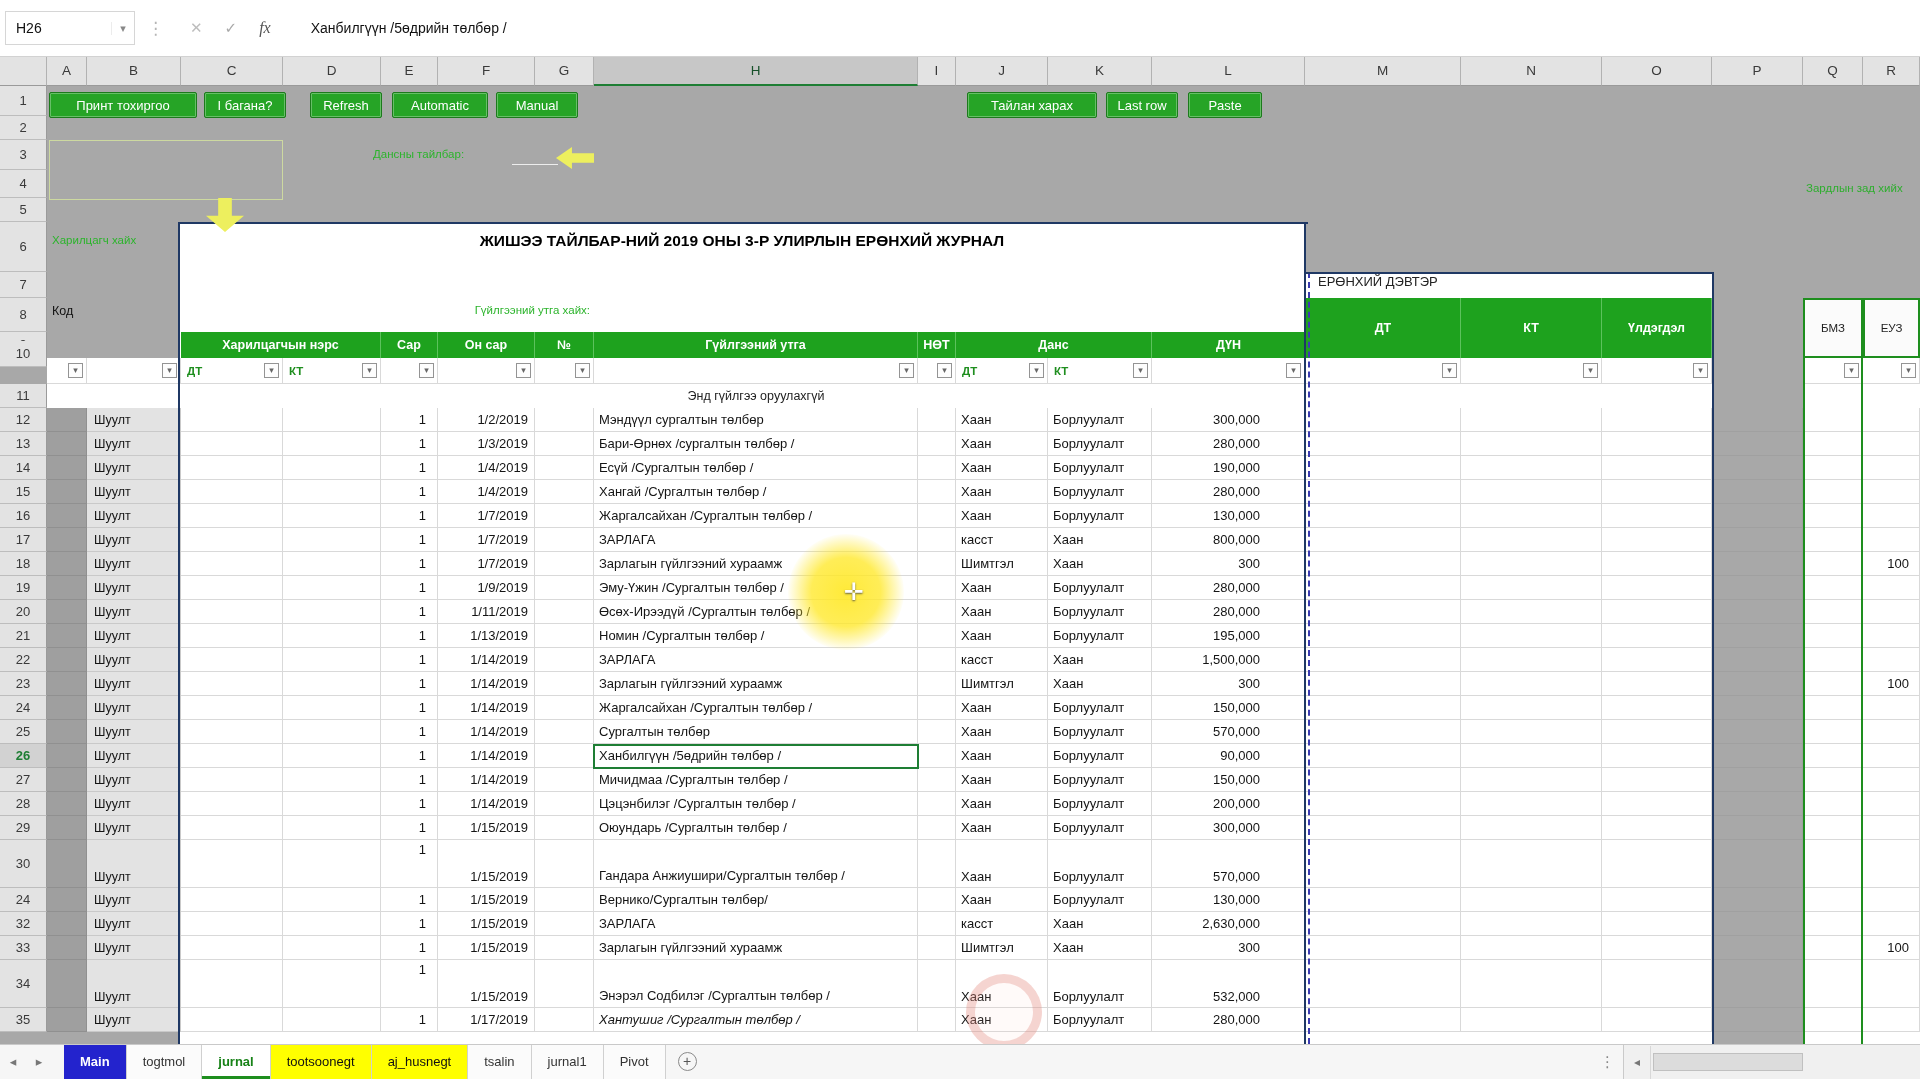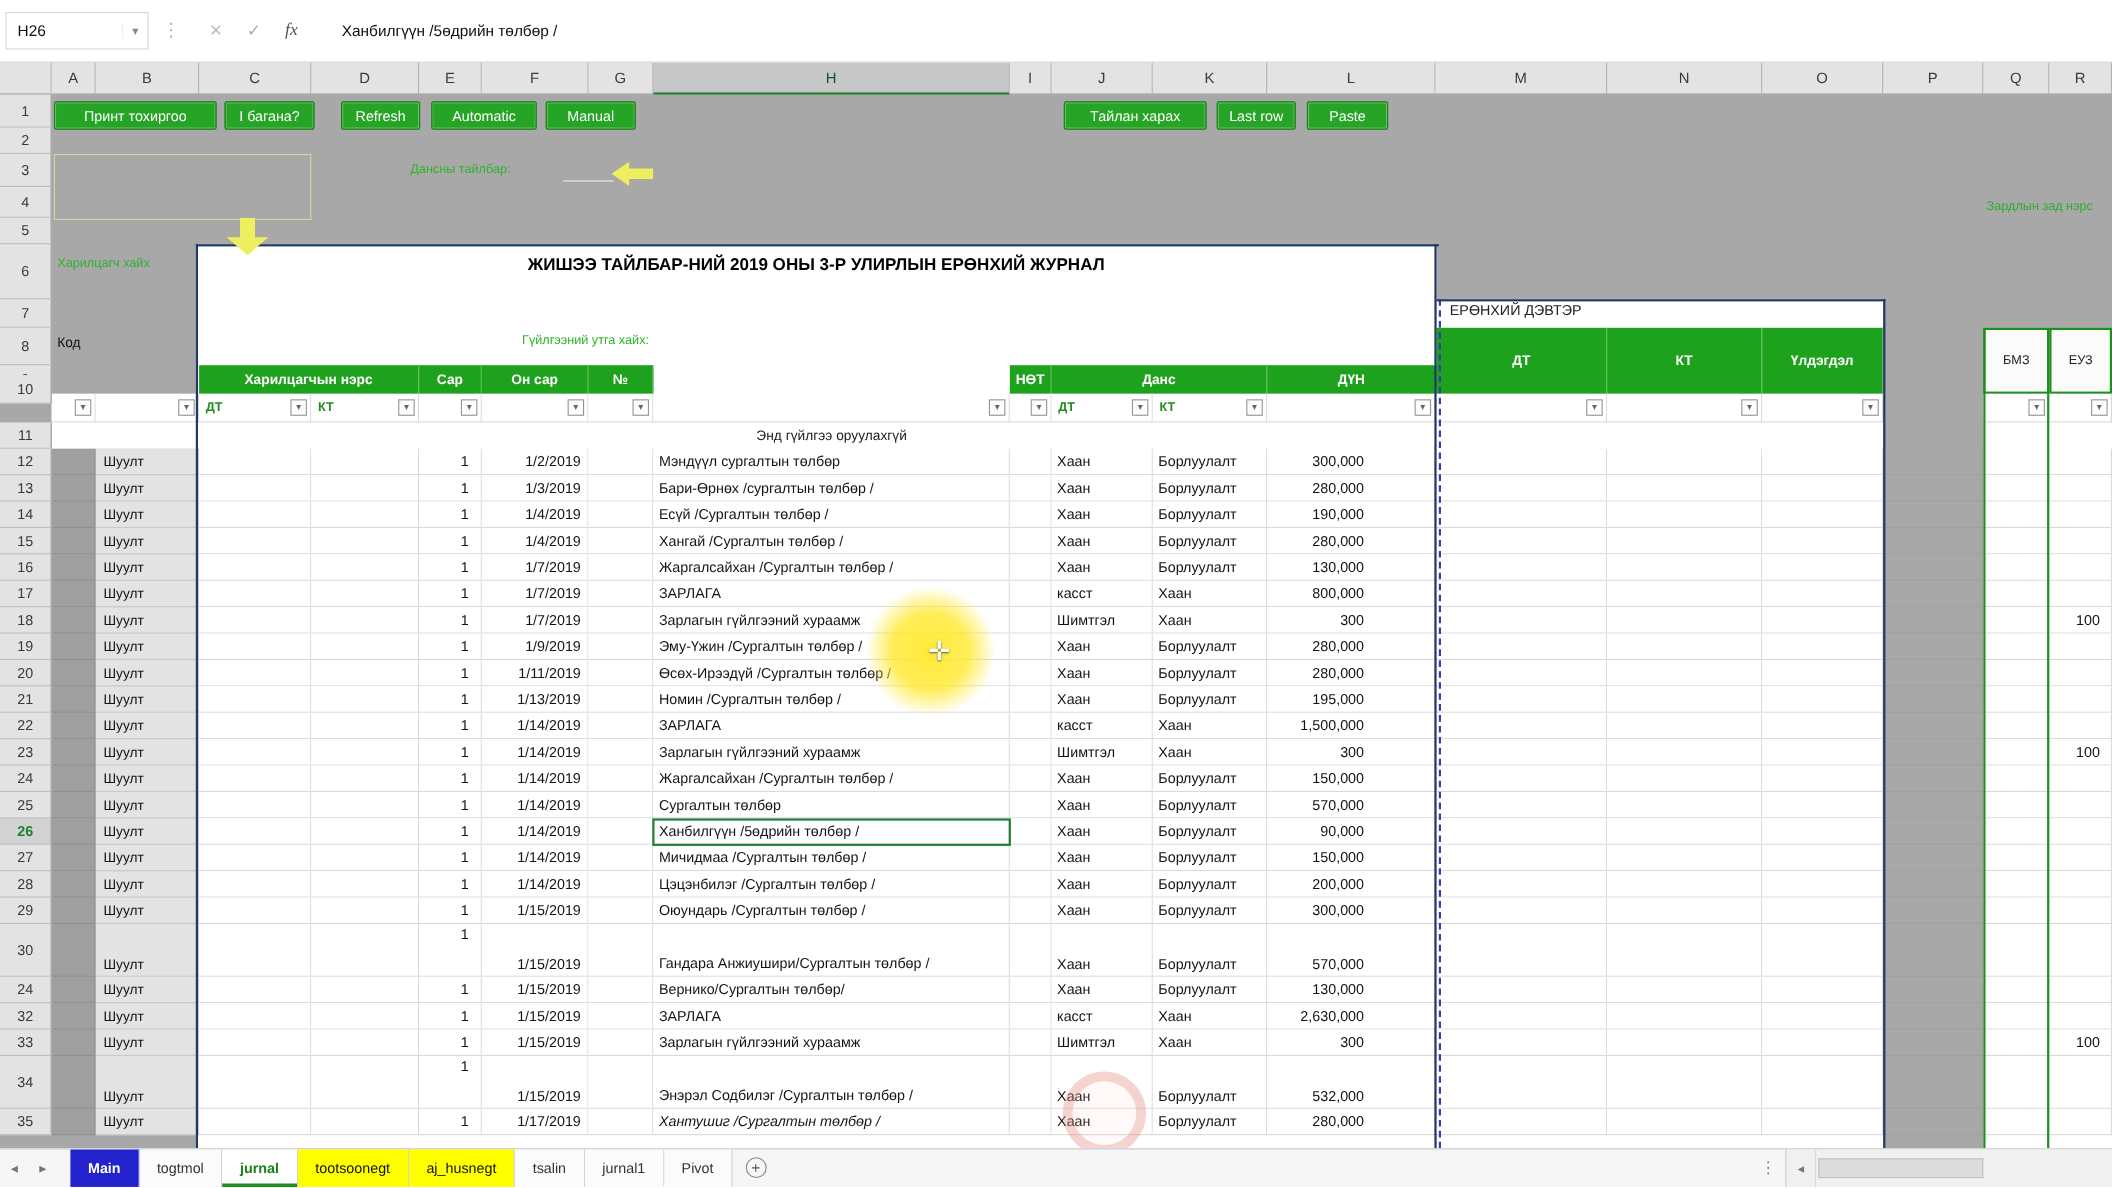--- a/index.html
+++ b/index.html
@@ -28,21 +28,21 @@
 
   
   .drow{position:absolute;display:flex;z-index:2;}
   .dc{box-sizing:border-box;height:100%;background:#fff;border-right:1px solid #d9d9d9;border-bottom:1px solid #d9d9d9;font-size:13px;color:#141414;display:flex;align-items:center;overflow:hidden;white-space:nowrap;}
   .cA{background:#9f9f9f;border-color:#909090;}
   .cB{background:#e3e3e3;border-color:#c9c9c9;padding-left:7px;font-size:12.5px;}
   .cE{justify-content:flex-end;padding-right:11px;}
   .cF{justify-content:flex-end;padding-right:6px;}
   .cH{padding-left:5px;white-space:normal;line-height:1.2;}
   .cJ,.cK{padding-left:5px;}
-  .cL{justify-content:flex-end;padding-right:64px;}
+  .cL{justify-content:flex-end;padding-right:44px;}
   .cP{background:#a8a8a8;border-color:#a0a0a0;}
   .cR{justify-content:flex-end;padding-right:10px;}
   .drow.tall .dc{align-items:flex-end;padding-bottom:3px;}
   .drow.tall .cE{align-items:flex-start;padding-top:2px;}
 
   
   .ghead{position:absolute;background:#1ea21e;color:#fff;font-weight:bold;font-size:12.5px;display:flex;align-items:center;justify-content:center;z-index:3;border-right:1px solid #5cc25c;box-sizing:border-box;text-align:center;}
   .gbox{position:absolute;background:#fbfbfb;border:2px solid #1e8e1e;color:#222;font-size:11.5px;display:flex;align-items:center;justify-content:center;z-index:3;box-sizing:border-box;}
   .fcell{position:absolute;height:26px;background:#fff;border-right:1px solid #d9d9d9;border-bottom:1px solid #d9d9d9;display:flex;align-items:center;padding:0 3px 0 6px;box-sizing:border-box;z-index:3;}
   .flbl{color:#1e8e1e;font-weight:bold;font-size:11.5px;}
@@ -179,21 +179,21 @@
     <div id="inpbox"></div>
     <div class="glabel" style="left:373px;top:92px;">Дансны тайлбар:</div>
     <div id="uline"></div>
     <div id="arrowleft"></div>
     <div id="arrowdown"></div>
     <div class="glabel" style="left:52px;top:178px;">Харилцагч хайх</div>
     <div id="title">ЖИШЭЭ ТАЙЛБАР-НИЙ 2019 ОНЫ 3-Р УЛИРЛЫН ЕРӨНХИЙ ЖУРНАЛ</div>
     <div id="ledgertitle">ЕРӨНХИЙ ДЭВТЭР</div>
     <div class="klabel" style="left:52px;top:248px;font-size:12.5px;">Код</div>
     <div class="glabel" style="left:380px;top:248px;width:210px;text-align:right;">Гүйлгээний утга хайх:</div>
-    <div id="costnote">Зардлын зад нэрс</div>
+    <div id="costnote">Зардлын зад хийх</div>
     <div id="noentry">Энд гүйлгээ оруулахгүй</div>
 
     <div class="ovl" style="left:178px;top:166px;width:1130px;height:2px;background:#1f3864;"></div>
     <div class="ovl" style="left:178px;top:166px;width:2px;height:822px;background:#1f3864;"></div>
     <div class="ovl" style="left:1304px;top:166px;width:2px;height:822px;background:#1f3864;"></div>
     <div class="ovl" style="left:1308px;top:216px;width:0;height:772px;border-left:2px dashed #3b3bb0;"></div>
     <div class="ovl" style="left:1306px;top:216px;width:408px;height:2px;background:#1f3864;"></div>
     <div class="ovl" style="left:1712px;top:216px;width:2px;height:772px;background:#1f3864;"></div>
     <div class="ovl" style="left:1803px;top:242px;width:2px;height:746px;background:#1e8e1e;"></div>
     <div class="ovl" style="left:1861px;top:242px;width:2px;height:746px;background:#1e8e1e;"></div>
@@ -201,20 +201,21 @@
 
     <div id="selbox"></div>
     <div id="cursorglow">
         <span>✛</span>
       </div>
     <div id="clickring"></div>
   <div class="ghead" style="left: 181px; top: 276px; width: 200px; height: 26px;">Харилцагчын нэрс</div>
       <div class="ghead" style="left: 381px; top: 276px; width: 57px; height: 26px;">Сар</div>
       <div class="ghead" style="left: 438px; top: 276px; width: 97px; height: 26px;">Он сар</div>
       <div class="ghead" style="left: 535px; top: 276px; width: 59px; height: 26px;">№</div>
+      <div class="ghead" style="left: 594px; top: 276px; width: 324px; height: 26px;">Гүйлгээний утга</div>
       <div class="ghead" style="left: 918px; top: 276px; width: 38px; height: 26px;">НӨТ</div>
       <div class="ghead" style="left: 956px; top: 276px; width: 196px; height: 26px;">Данс</div>
       <div class="ghead" style="left: 1152px; top: 276px; width: 154px; height: 26px;">ДҮН</div>
       <div class="ghead" style="left: 1306px; top: 242px; width: 155px; height: 60px;">ДТ</div>
       <div class="ghead" style="left: 1461px; top: 242px; width: 141px; height: 60px;">КТ</div>
       <div class="ghead" style="left: 1602px; top: 242px; width: 110px; height: 60px;">Үлдэгдэл</div>
       <div class="gbox" style="left: 1803px; top: 242px; width: 60px; height: 60px;">БМЗ</div>
       <div class="gbox" style="left: 1863px; top: 242px; width: 57px; height: 60px;">ЕУЗ</div>
       <div class="fcell" style="left: 47px; top: 302px; width: 40px;">
         <div class="fbtn">▾</div>

